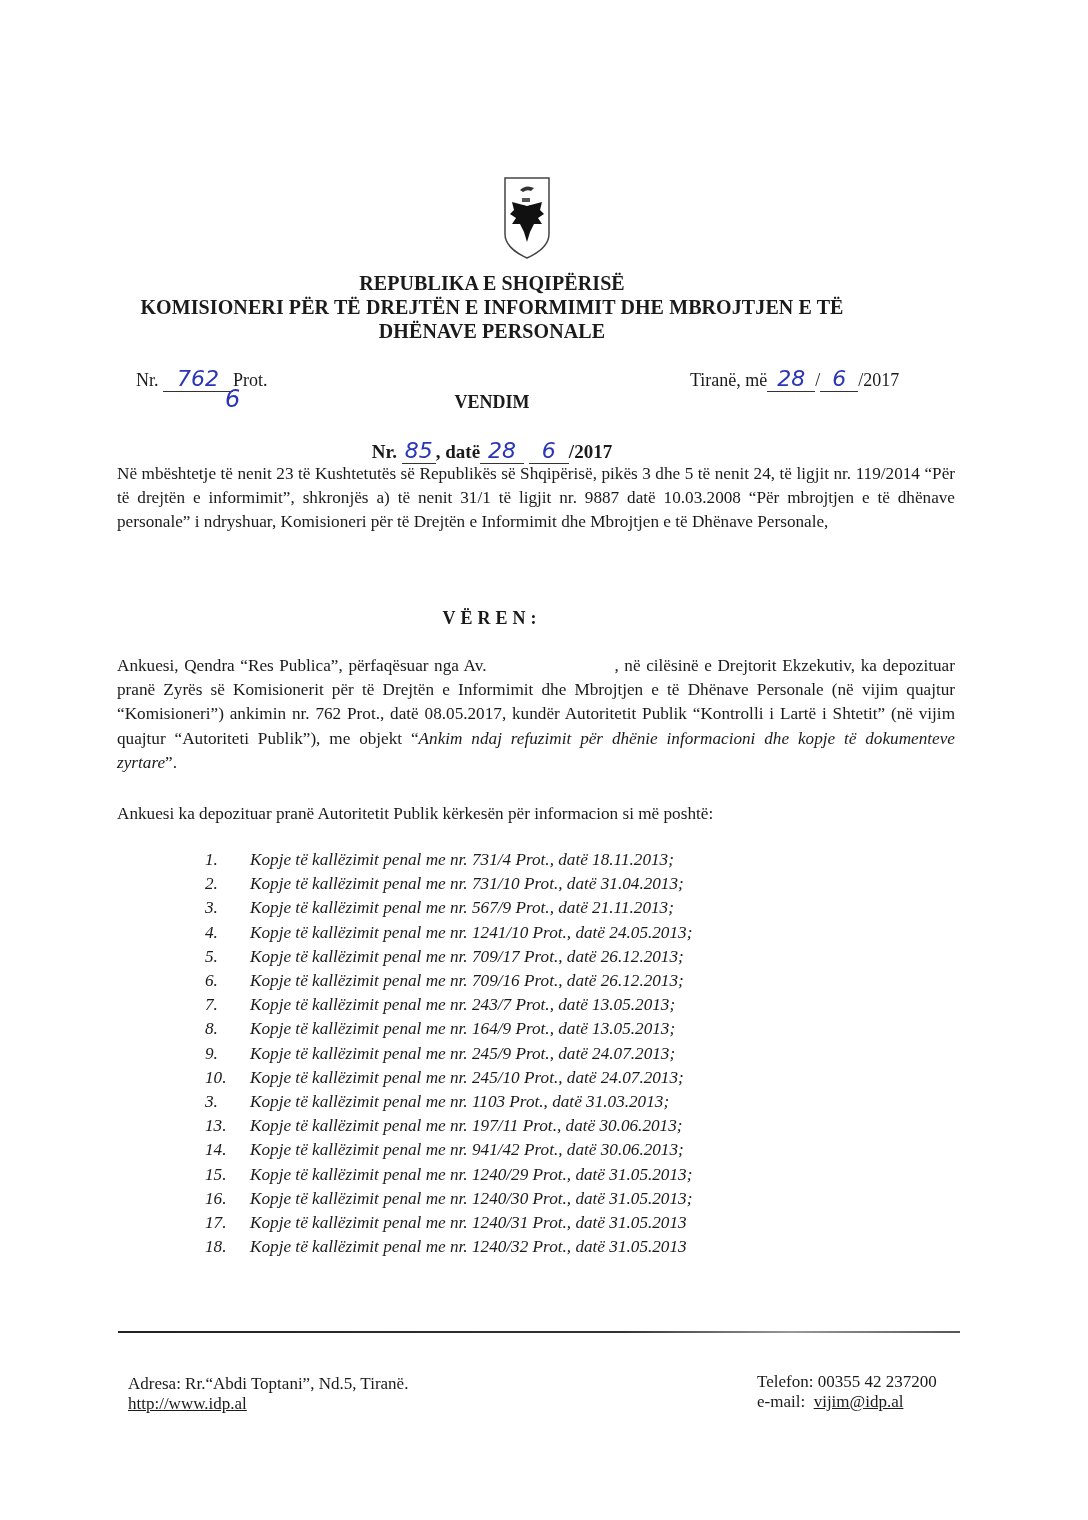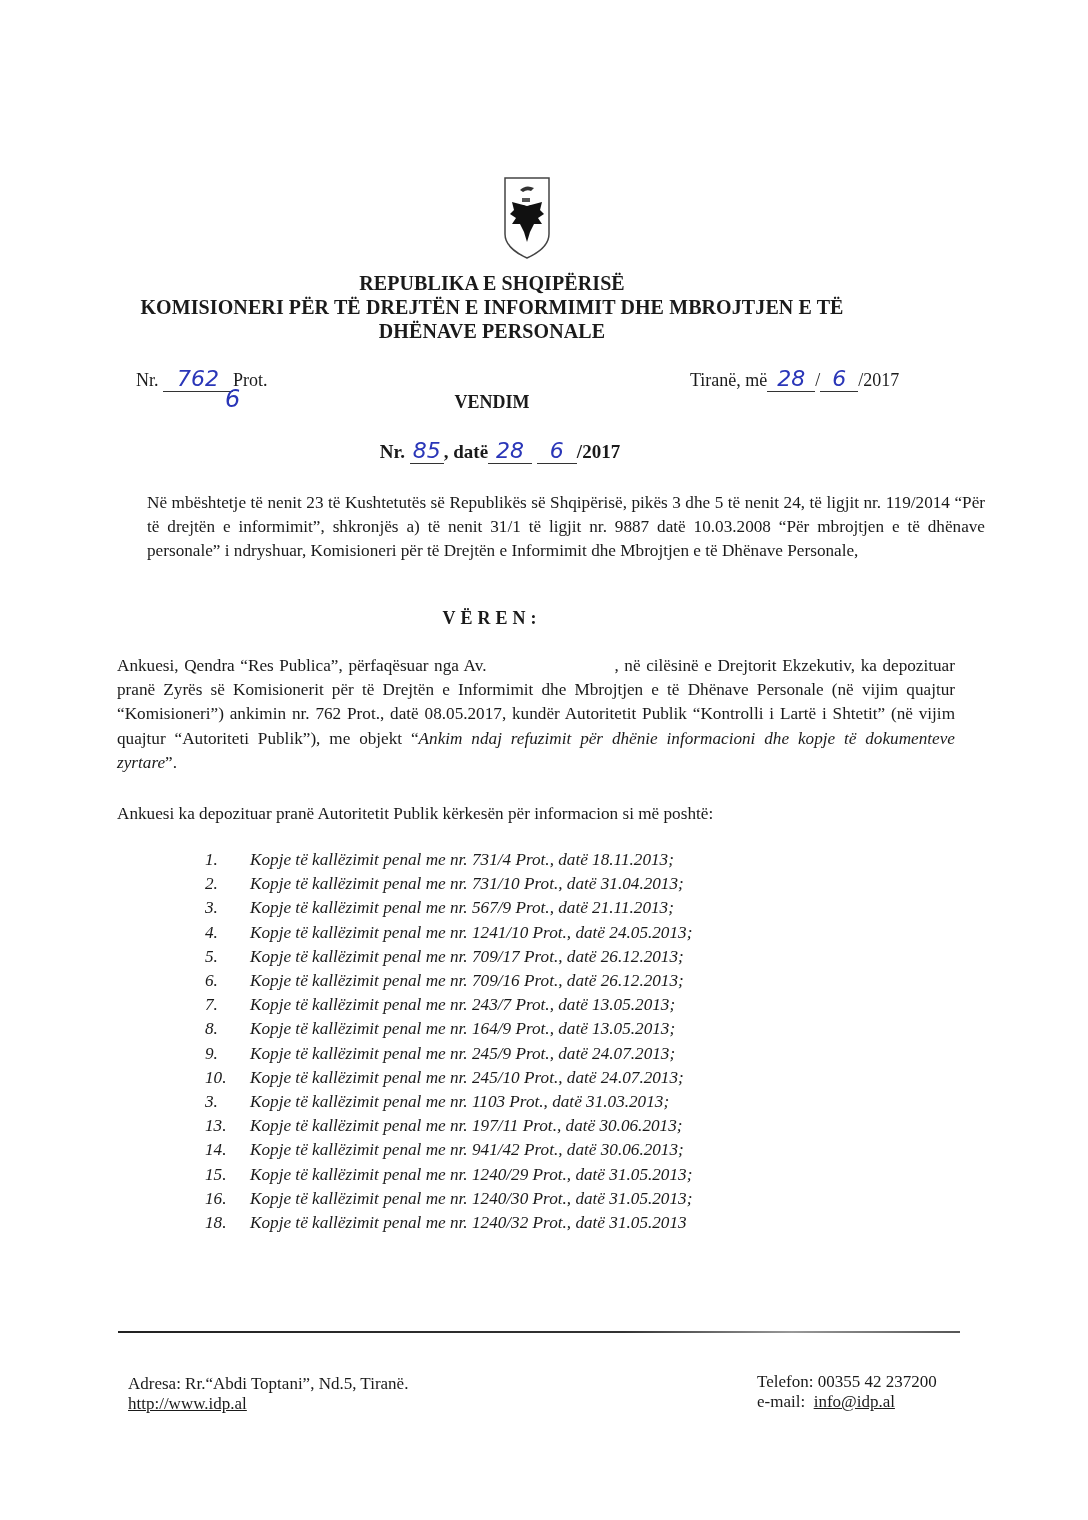--- a/index.html
+++ b/index.html
@@ -12,24 +12,24 @@
   .h1{top:272px;}
   .h2{top:296px;}
   .h3{top:320px;}
   .hand{color:#2a36b8;font-family:"DejaVu Sans",sans-serif;font-style:italic;font-size:22px;}
   .prot{left:136px;top:366px;font-size:18px;}
   .prot .u{display:inline-block;width:70px;border-bottom:1px solid #333;text-align:center;}
   .protsub{left:225px;top:385px;font-size:24px;}
   .tirane{left:690px;top:366px;font-size:18px;}
   .tirane .u{display:inline-block;border-bottom:1px solid #333;text-align:center;}
   .vendim{top:392px;font-weight:bold;font-size:18px;}
-  .nrline{top:438px;font-weight:bold;font-size:19px;padding-left:8px;}
+  .nrline{top:438px;font-weight:bold;font-size:19px;}
   .nrline .u{display:inline-block;border-bottom:1px solid #333;text-align:center;font-weight:normal;}
   .para{left:117px;width:838px;font-size:17.2px;line-height:24.2px;text-align:justify;}
-  .p1{top:491px;margin-left:30px;}
+  .p1{top:462px;}
   .veren{top:608px;font-size:18px;font-weight:bold;letter-spacing:5px;}
   .p2{top:654px;}
   .p3{top:802px;}
   .it{font-style:italic;}
   .list{left:205px;top:848px;font-size:17.2px;line-height:24.2px;font-style:italic;margin:0;padding:0;list-style:none;}
   .list li{display:flex;}
   .list .num{width:45px;}
   .rule{left:118px;top:1331px;width:842px;height:2px;background:linear-gradient(90deg,#222 0%,#333 60%,#999 80%,#555 100%);}
   .foot{font-size:17px;line-height:20px;margin-top:36px;}
   .fl{left:128px;top:1338px;}
@@ -135,26 +135,30 @@
     </li>
   <li>
       <span class="num">15.</span>
       <span>Kopje të kallëzimit penal me nr. 1240/29 Prot., datë 31.05.2013;</span>
     </li>
   <li>
       <span class="num">16.</span>
       <span>Kopje të kallëzimit penal me nr. 1240/30 Prot., datë 31.05.2013;</span>
     </li>
   <li>
+      <span class="num">17.</span>
+      <span>Kopje të kallëzimit penal me nr. 1240/31 Prot., datë 31.05.2013</span>
+    </li>
+  <li>
       <span class="num">18.</span>
       <span>Kopje të kallëzimit penal me nr. 1240/32 Prot., datë 31.05.2013</span>
     </li>
 </ul>
 
 <div class="abs rule"></div>
 <div class="abs foot fl">
   <div>Adresa: Rr.“Abdi Toptani”, Nd.5, Tiranë.</div>
   <div class="link">http://www.idp.al</div>
 </div>
 <div class="abs foot fr">
   <div>Telefon: 00355 42 237200</div>
-  <div><span>e-mail:</span>&nbsp;&nbsp;<span class="link">info@idp.al</span></div>
+  <div><span>e-mail:</span>&nbsp;&nbsp;<span class="link">vijim@idp.al</span></div>
 </div>
 
 </body></html>

